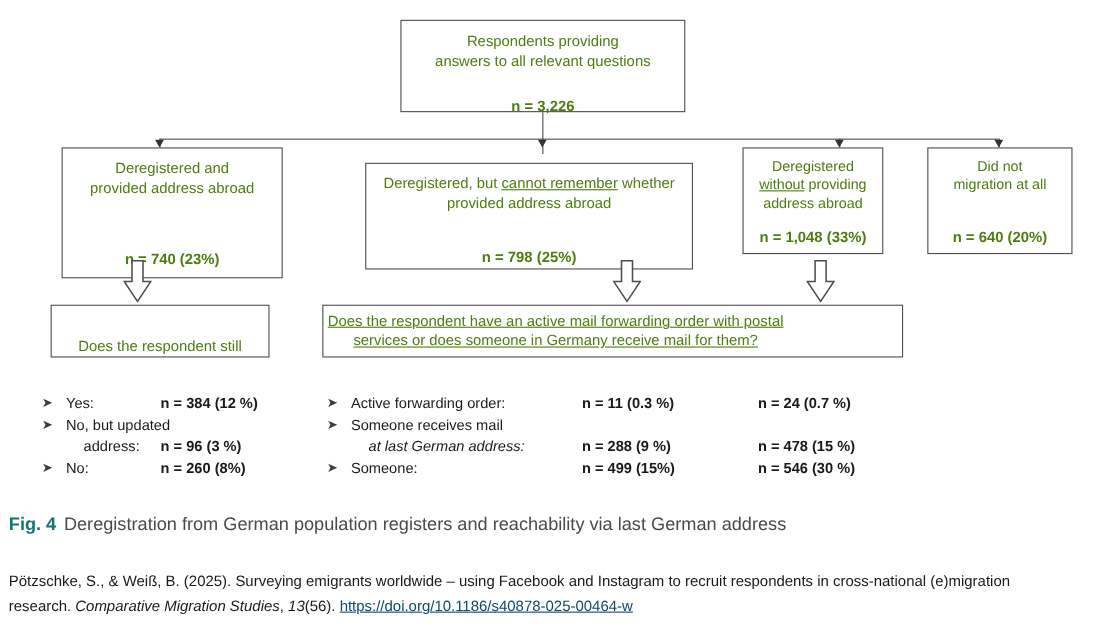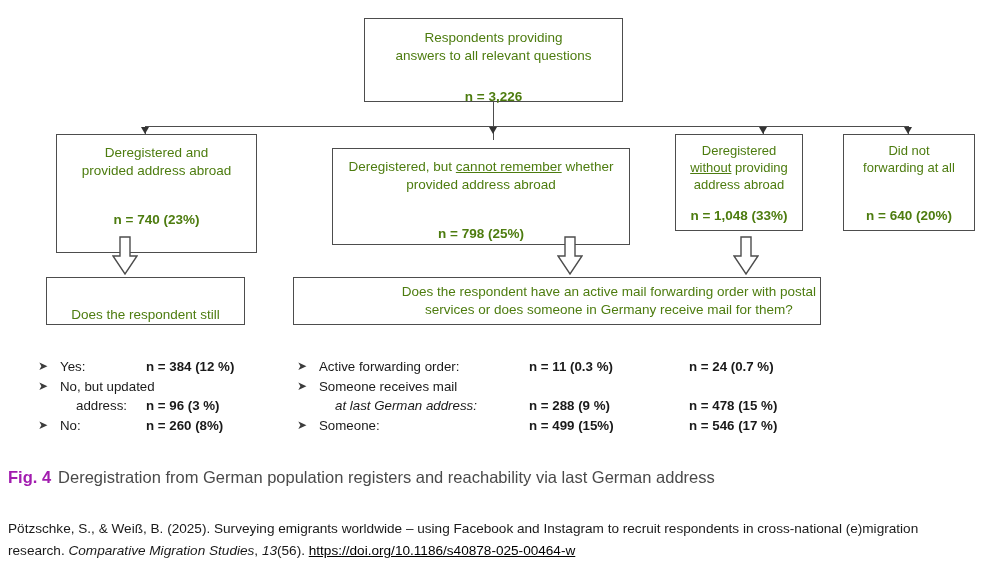--- a/index.html
+++ b/index.html
@@ -47,39 +47,39 @@
 
   
   #box-root {
     left: 364px; top: 18px; width: 259px; height: 84px;
     padding-top: 10px;
   }
   #box-root .nval { margin-top: 24px; }
 
   
   #box-b1 { left: 56px;  top: 134px; width: 201px; height: 119px; padding-top: 9px; }
-  #box-b1 .nval { margin-top: 32px; }
+  #box-b1 .nval { margin-top: 48px; }
 
   #box-b2 { left: 293px; top: 148px; width: 298px; height: 97px; padding-top: 9px; margin-left: 39px; }
   #box-b2 .nval { margin-top: 32px; }
 
   #box-b3 { left: 675px; top: 134px; width: 128px; height: 97px; padding-top: 8px; font-size: 13px;}
   #box-b3 .nval { margin-top: 13px; }
 
   #box-b4 { left: 843px; top: 134px; width: 132px; height: 97px; padding-top: 8px; font-size: 13px;}
   #box-b4 .nval { margin-top: 30px; }
 
   
   #box-q1 {
     left: 46px; top: 277px; width: 199px; height: 48px;
     display: flex; align-items: flex-end; justify-content: center;
   }
   #box-q2 {
     left: 293px; top: 277px; width: 528px; height: 48px;
-    display: flex; align-items: center; justify-content: flex-end;
+    display: flex; align-items: center; justify-content: flex-start; text-decoration: underline;
   }
 
   
   .line-v, .line-h {
     position: absolute;
     background: #4d4d4d;
   }
   .line-v { width: 1.4px; }
   .line-h { height: 1.4px; }
 
@@ -143,36 +143,36 @@
   
   #caption {
     position: absolute;
     left: 8px; top: 468px;
     font-size: 16.5px;
     color: #4a4a4a;
     white-space: nowrap;
   }
   #caption .figno {
     font-weight: bold;
-    color: #a21caf;
+    color: #0f766e;
     margin-right: 7px;
   }
 
   
   #citation {
     position: absolute;
     left: 8px; top: 518px;
     width: 968px;
     font-size: 13.6px;
     line-height: 22px;
     color: #1a1a1a;
   }
   #citation .ital { font-style: italic; }
   #citation .doi {
-    color: #000000;
+    color: #0c4a6e;
     text-decoration: underline;
     text-align: center;
   }
   .uline { text-decoration: underline; }
 </style>
 </head>
 <body>
 
 <div class="canvas">
 
@@ -211,21 +211,21 @@
 
   <div class="fbox" id="box-b3">
     <span class="title">Deregistered</span>
     <span class="title"><span class="uline">without</span><span> providing</span></span>
     <span class="title">address abroad</span>
     <span class="nval">n = 1,048 (33%)</span>
   </div>
 
   <div class="fbox" id="box-b4">
     <span class="title">Did not</span>
-    <span class="title">forwarding at all</span>
+    <span class="title">migration at all</span>
     <span class="nval">n = 640 (20%)</span>
   </div>
 
   <div class="block-arrow" style="left:112px; top:236px;">
     <svg width="26" height="40" viewBox="0 0 26 40">
       <polygon points="8,1 18,1 18,20 25,20 13,38 1,20 8,20" fill="#ffffff" stroke="#4d4d4d" stroke-width="1.4"></polygon>
     </svg>
   </div>
 
   <div class="block-arrow" style="left:557px; top:236px;">
@@ -290,21 +290,21 @@
     </div>
     <div class="brow">
       <span class="blabel indent">at last German address:</span>
       <span class="bval col1">n = 288 (9 %)</span>
       <span class="bval col2">n = 478 (15 %)</span>
     </div>
     <div class="brow">
       <span class="bullet">➤</span>
       <span class="blabel">Someone:</span>
       <span class="bval col1">n = 499 (15%)</span>
-      <span class="bval col2">n = 546 (17 %)</span>
+      <span class="bval col2">n = 546 (30 %)</span>
     </div>
   </div>
 
   <div id="caption">
     <span class="figno">Fig. 4</span><span>Deregistration from German population registers and reachability via last German address</span>
   </div>
 
   <div id="citation">
     <span>Pötzschke, S., &amp; Weiß, B. (2025). Surveying emigrants worldwide – using Facebook and Instagram to recruit respondents in cross-</span><span>national (e)migration research. </span><span class="ital">Comparative Migration Studies</span><span>, </span><span class="ital">13</span><span>(56). </span><a class="doi" href="#">https://doi.org/10.1186/s40878-025-00464-w</a>
   </div>

